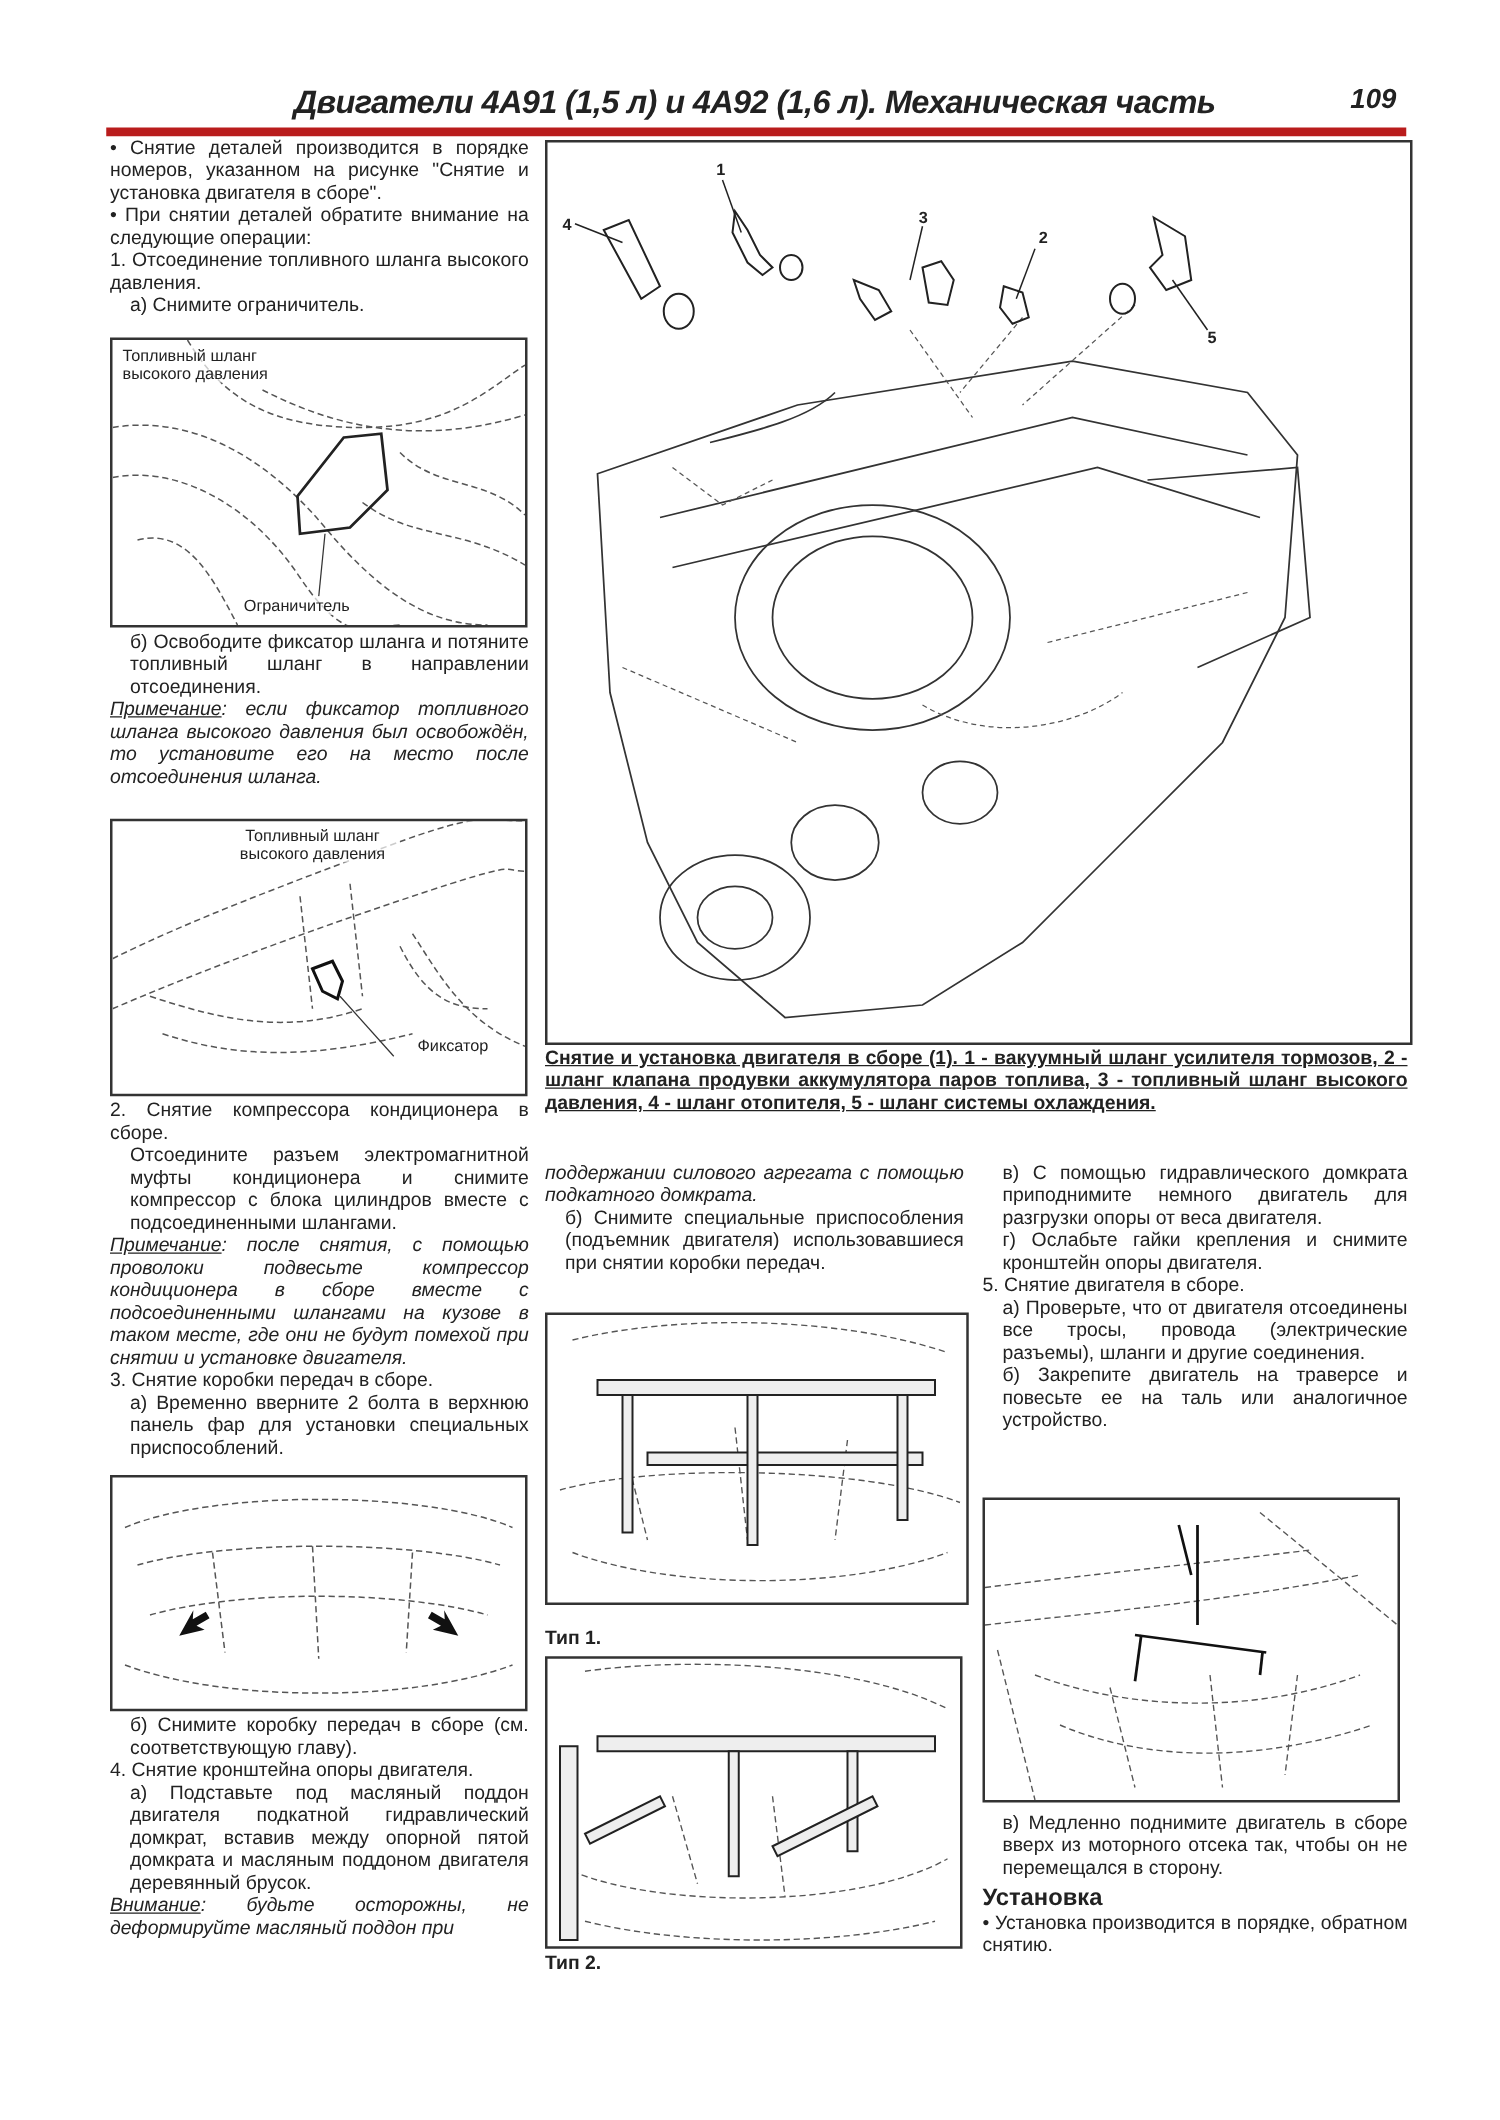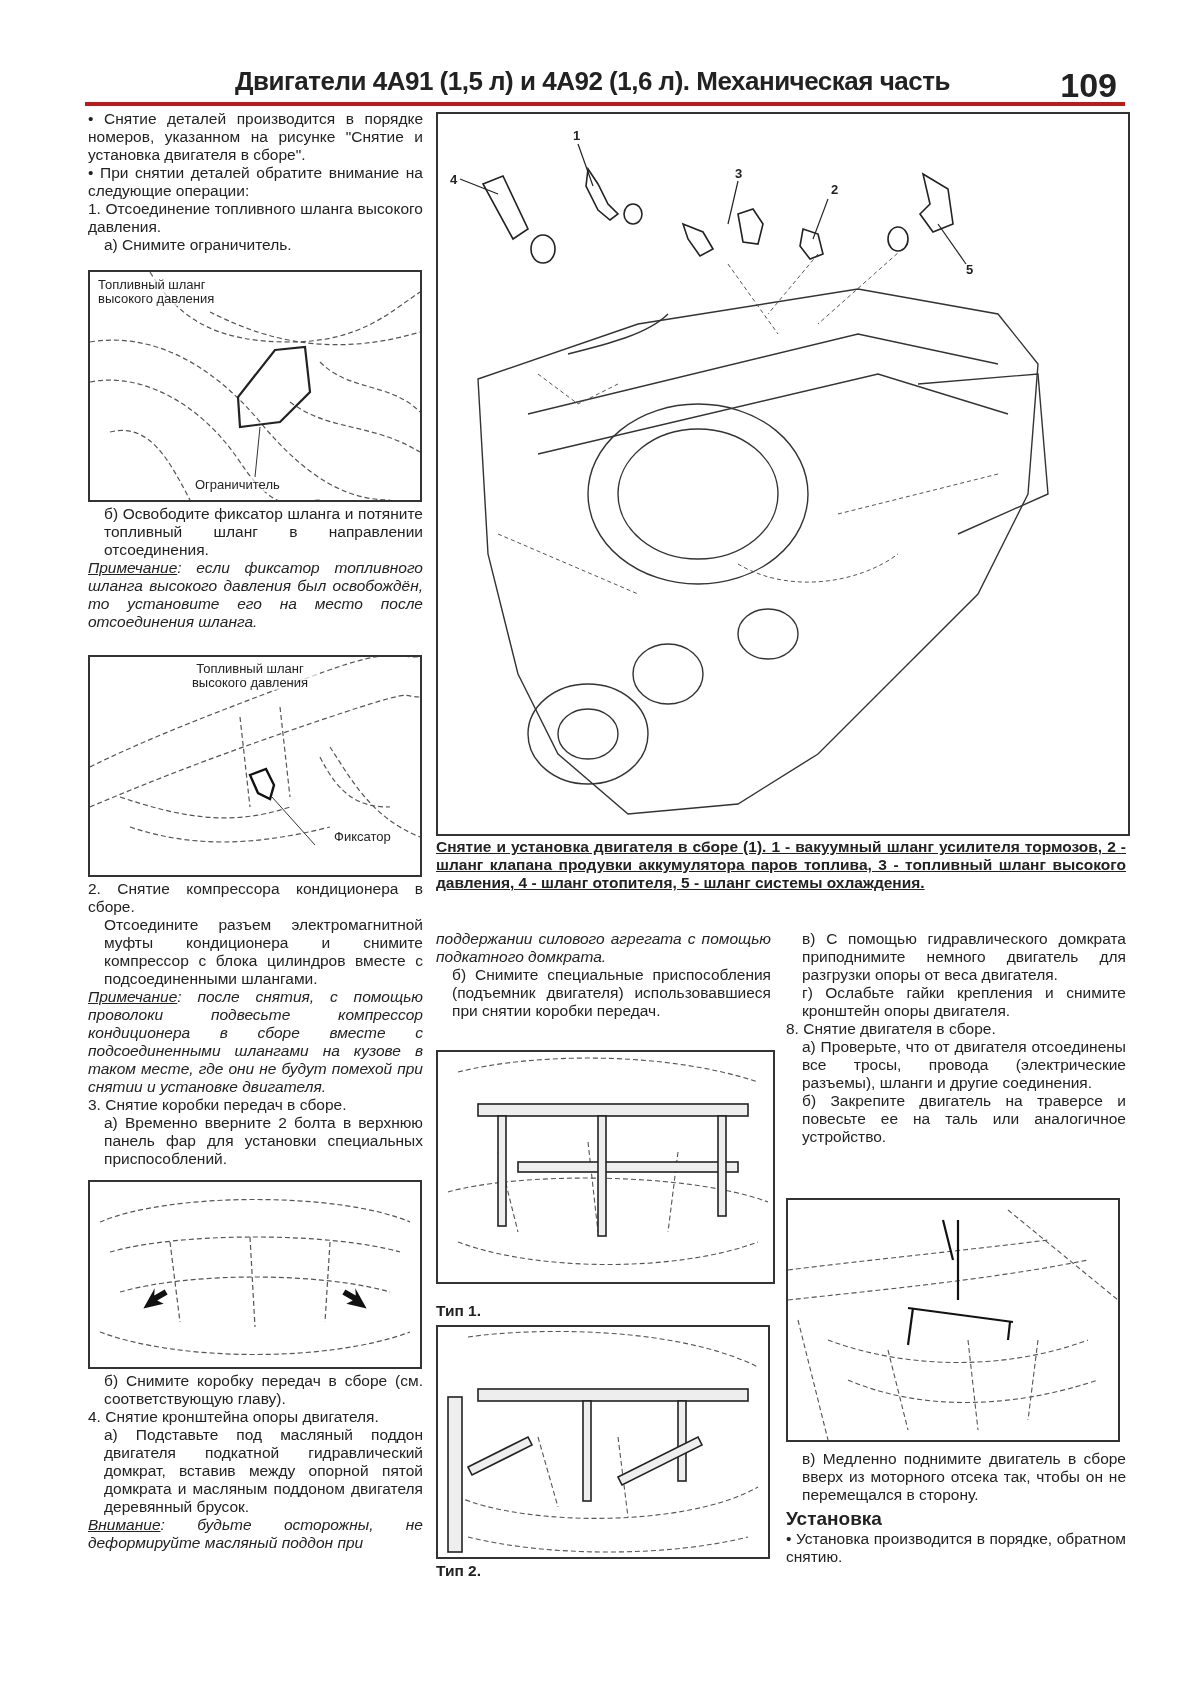--- a/index.html
+++ b/index.html
@@ -1,19 +1,19 @@
 <!DOCTYPE html>
 <html><head>
 <meta charset="utf-8">
 <style>
   html,body{margin:0;padding:0;background:#fff;}
   body{width:1200px;height:1696px;position:relative;overflow:hidden;font-family:"Liberation Sans",sans-serif;color:#222;}
-  .header{position:absolute;left:85px;top:64px;width:1040px;height:38px;border-bottom:4px solid #b91c1c;}
+  .header{position:absolute;left:85px;top:64px;width:1040px;height:38px;border-bottom:7px solid #b91c1c;font-style:italic;}
   .header .title{position:absolute;left:150px;top:2px;font-size:26px;font-weight:bold;letter-spacing:-0.5px;font-family:"Liberation Sans",sans-serif;}
-  .header .pagenum{position:absolute;right:8px;top:2px;font-size:34px;font-weight:bold;}
+  .header .pagenum{position:absolute;right:8px;top:2px;font-size:22px;font-weight:bold;}
   .col{position:absolute;font-size:15.5px;line-height:18px;}
   .p{margin:0;text-align:justify;}
   .ind{padding-left:16px;}
   .note{font-style:italic;}
   .note u{}
   .fig{position:absolute;border:2px solid #333;background:#fff;overflow:hidden;}
   .fig svg{position:absolute;left:0;top:0;}
   .lbl{position:absolute;font-size:13px;background:rgba(255,255,255,0.7);}
   .cap{position:absolute;font-weight:bold;font-size:15.5px;line-height:18px;text-align:justify;text-decoration:underline;}
   .h2{font-size:19px;font-weight:bold;margin:6px 0 2px 0;}
@@ -203,21 +203,21 @@
       <path d="M30,140 L90,110 L94,118 L34,148 Z"></path>
       <path d="M180,150 L260,110 L264,118 L184,158 Z"></path>
     </g>
   </svg>
 </div>
 <div class="col" style="left:436px;top:1562px;font-weight:bold;">Тип 2.</div>
 
 <div class="col" style="left:786px;top:930px;width:340px;">
   <p class="p ind">в) С помощью гидравлического домкрата приподнимите немного двигатель для разгрузки опоры от веса двигателя.</p>
   <p class="p ind">г) Ослабьте гайки крепления и снимите кронштейн опоры двигателя.</p>
-  <p class="p">8. Снятие двигателя в сборе.</p>
+  <p class="p">5. Снятие двигателя в сборе.</p>
   <p class="p ind">а) Проверьте, что от двигателя отсоединены все тросы, провода (электрические разъемы), шланги и другие соединения.</p>
   <p class="p ind">б) Закрепите двигатель на траверсе и повесьте ее на таль или аналогичное устройство.</p>
 </div>
 
 <div class="fig" style="left:786px;top:1198px;width:330px;height:240px;">
   <svg width="330" height="240">
     <g stroke="#555" fill="none" stroke-width="1.1" stroke-dasharray="5 3">
       <path d="M0,70 C80,60 180,50 260,40"></path>
       <path d="M0,100 C90,90 200,80 300,60"></path>
       <path d="M220,10 L330,100"></path>

